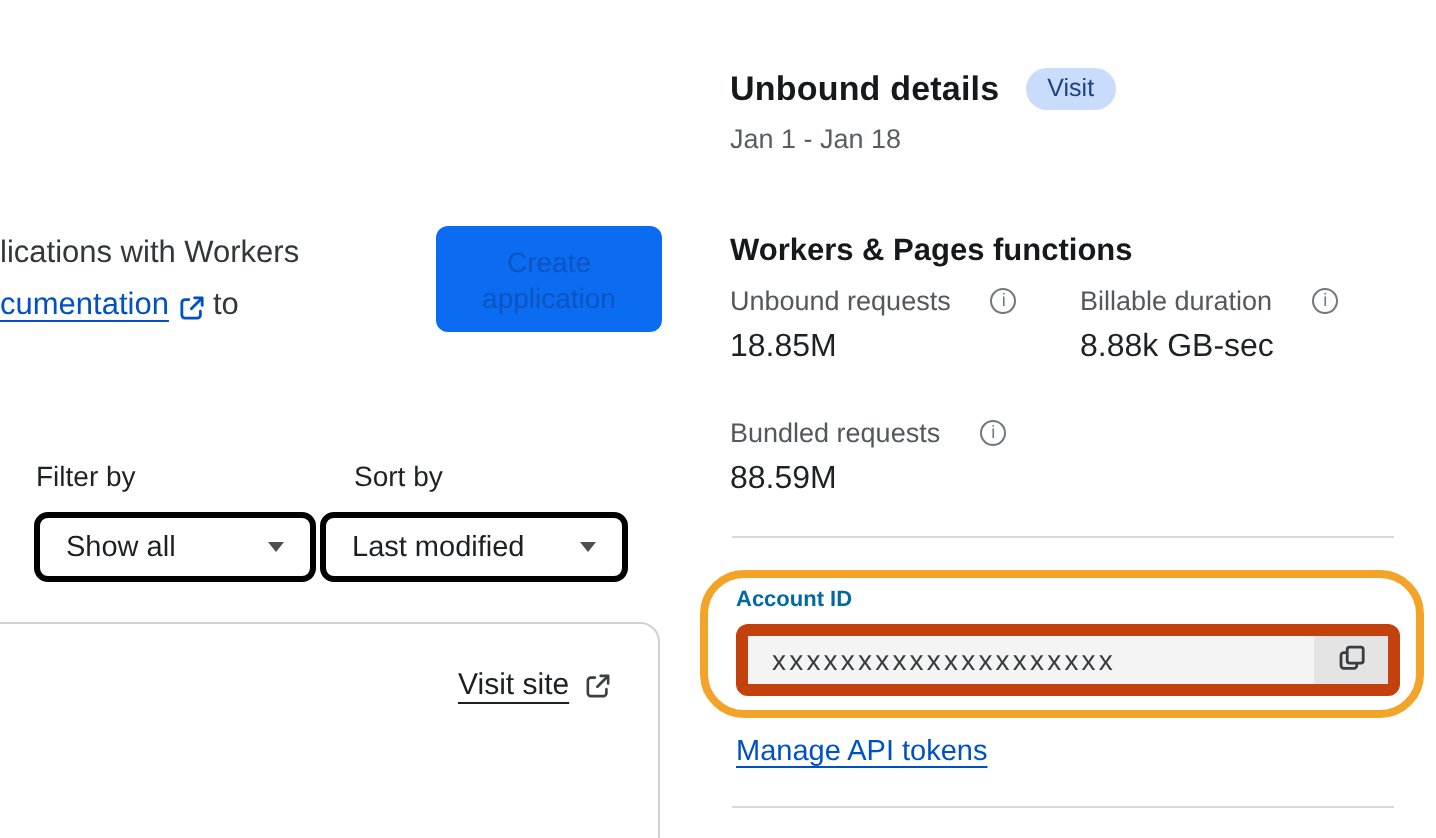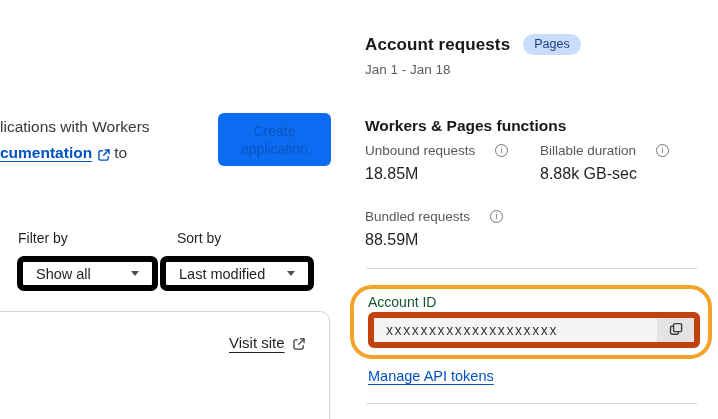--- a/index.html
+++ b/index.html
@@ -22,21 +22,20 @@
     font-size: 15.5px;
     line-height: 26px;
     color: #33363b;
     white-space: nowrap;
   }
   .intro a.doc-link {
     color: #0051c3;
     text-decoration: underline;
     text-underline-offset: 3px;
     cursor: pointer;
-    font-weight: bold;
   }
   .ext-icon {
     display: inline-block;
     vertical-align: -1px;
     margin: 0 3px 0 5px;
   }
   .ext-icon svg { display: inline-block; vertical-align: middle; }
 
   .create-btn {
     position: absolute;
@@ -60,21 +59,21 @@
     color: #1f2124;
   }
   .label-filter { left: 18px; top: 230px; }
   .label-sort   { left: 177px; top: 230px; }
 
   .select {
     position: absolute;
     top: 256px;
     height: 35px;
     background: #ffffff;
-    border: 6px solid #000000;
+    border: 3px solid #000000;
     border-radius: 7px;
     display: flex;
     align-items: center;
     justify-content: space-between;
     padding: 0 13px;
     font-size: 14.5px;
     color: #1d1f22;
     cursor: pointer;
   }
   .select-filter { left: 17px; width: 141px; }
@@ -176,22 +175,23 @@
     font-style: normal;
   }
 
   .divider { position: absolute; height: 1px; background: #d9d9d9; }
   .divider-top    { left: 366px; top: 268px; width: 331px; }
   .divider-bottom { left: 366px; top: 403px; width: 331px; }
 
   .account-id-label {
     position: absolute;
     left: 368px; top: 294px;
-    font-size: 14px;
-    color: #14532d;
+    font-size: 11px;
+    color: #0369a1;
+    font-weight: bold;
   }
   .id-group {
     position: absolute;
     left: 368px; top: 312px;
     width: 332px; height: 36px;
     display: flex;
     border: 6px solid #c2410c;
     border-radius: 6px;
     overflow: hidden;
     background: #f4f4f4;
@@ -274,22 +274,22 @@
   <a class="visit-site">
     <span class="vs-text">Visit site</span>
     <span class="ext-icon"><svg width="14" height="14" viewBox="0 0 16 16" fill="none" stroke="currentColor" stroke-width="1.5" stroke-linecap="round" stroke-linejoin="round">
           <path d="M6.2 3.2H4A1.8 1.8 0 0 0 2.2 5v7A1.8 1.8 0 0 0 4 13.8h7a1.8 1.8 0 0 0 1.8-1.8V9.8"></path>
           <path d="M9.5 2.2h4.3v4.3"></path>
           <path d="M13.6 2.4 7.6 8.4"></path>
         </svg></span>
   </a>
 
   <div class="acct-title-row">
-    <span class="acct-title">Account requests</span>
-    <span class="plan-badge">Pages</span>
+    <span class="acct-title">Unbound details</span>
+    <span class="plan-badge">Visit</span>
   </div>
   <div class="date-range">Jan 1 - Jan 18</div>
   <div class="section-title">Workers &amp; Pages functions</div>
 
   <div class="stat stat-unbound">
     <div class="stat-label">
       <span>Unbound requests</span>
       <span class="info-icon">i</span>
     </div>
     <div class="stat-value">18.85M</div>

